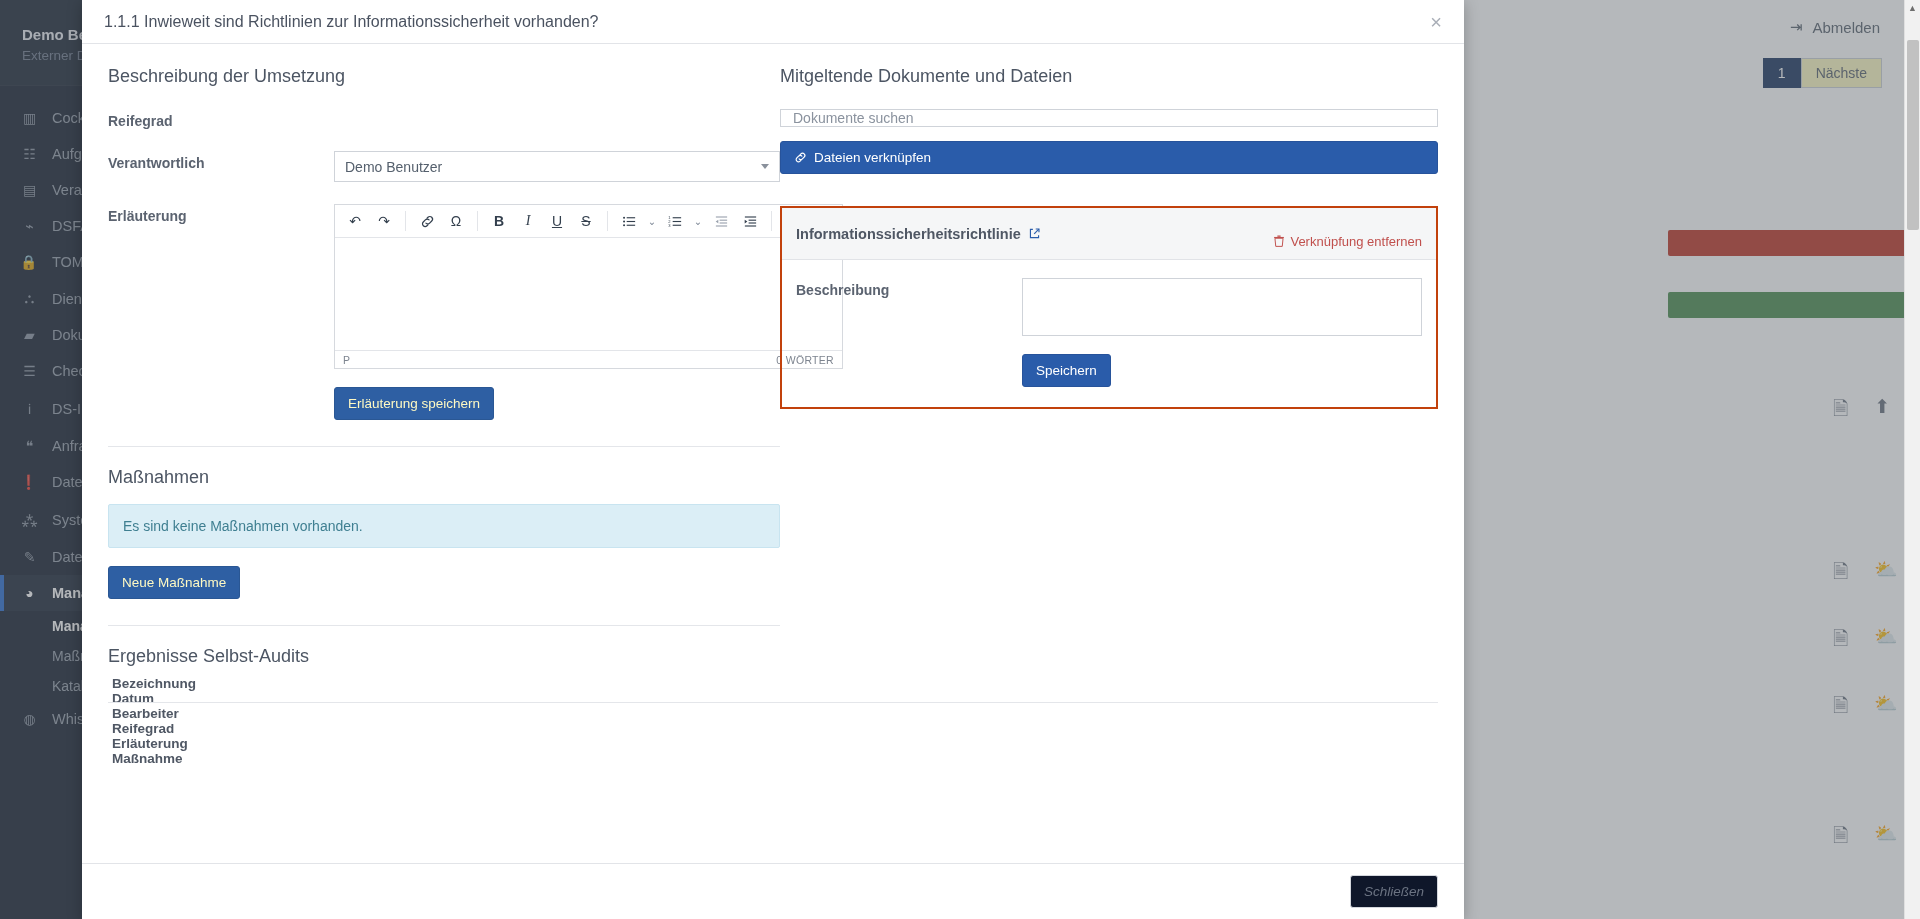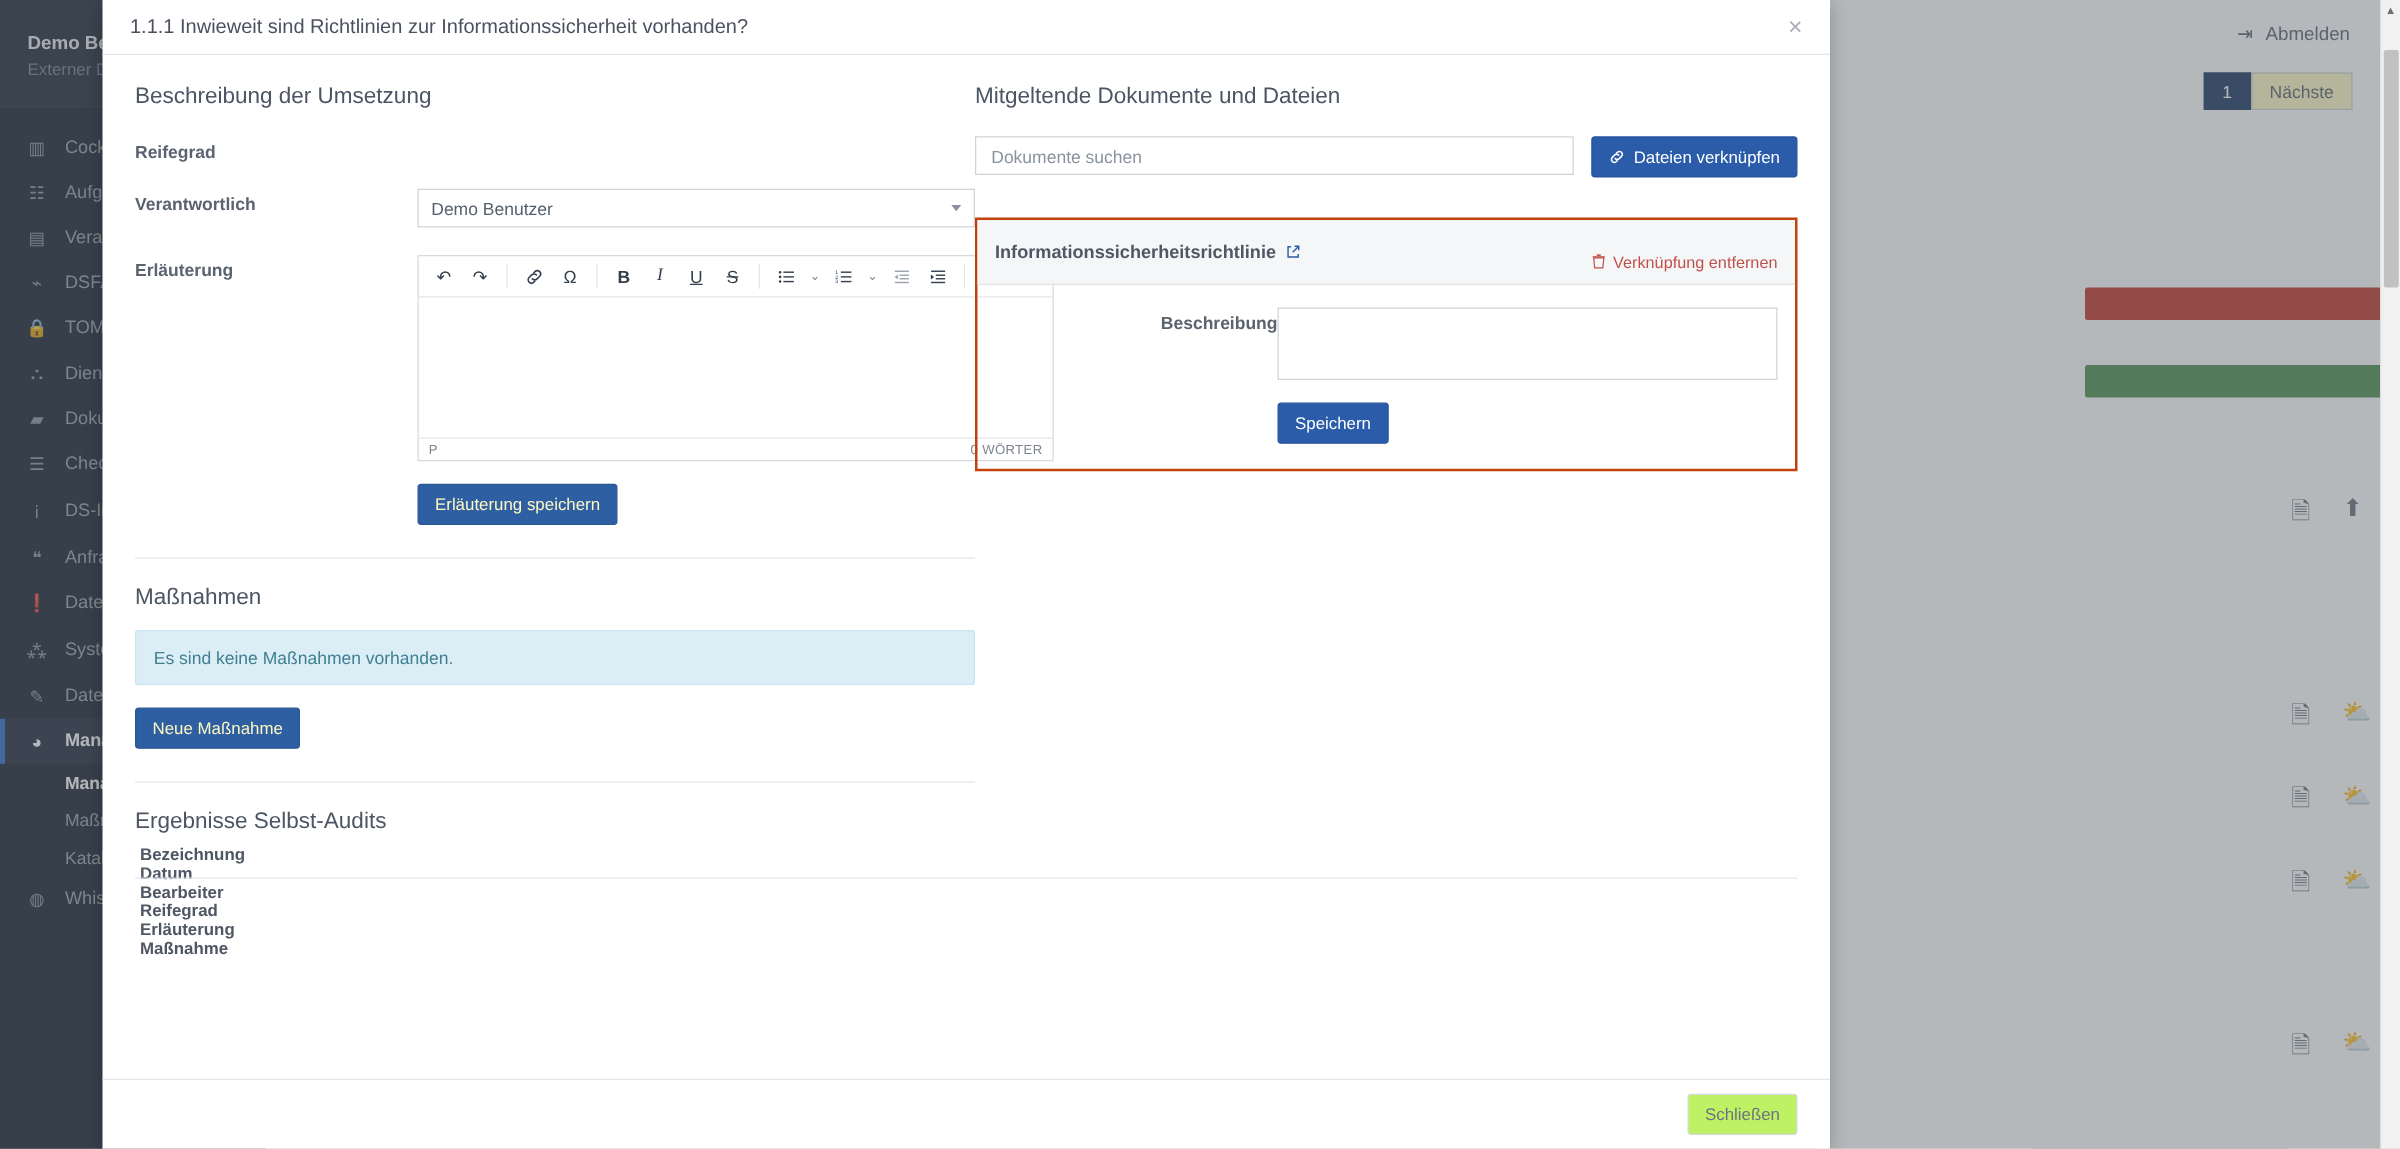--- a/index.html
+++ b/index.html
@@ -151,53 +151,53 @@
   }
   .ed-status .wc { letter-spacing: .3px; }
 
   .btn {
     display: inline-flex; align-items: center; gap: 7px;
     border: 1px solid transparent; font-size: 13.5px; cursor: pointer;
     padding: 8px 13px; border-radius: 3px; white-space: nowrap;
   }
   .btn-primary { background: #2e5fa3; border-color: #2a5794; color: #fef9c3; }
   .btn-primary-alt { background: #2a5caa; border-color: #27539b; color: #fff; }
-  .btn-light { background: #bef264; border-color: #d4d7dd; color: #6b7382; }
+  .btn-light { background: #0f172a; border-color: #d4d7dd; color: #6b7382; font-style: italic; }
 
   .mt-btn { margin-top: 18px; }
 
   .hr { border: none; border-top: 1px solid #e4e6ea; margin: 26px 0 20px 0; }
 
   .alert-info {
     background: #dbeef6; border: 1px solid #c8e4f0; color: #3f7f91;
     padding: 13px 14px; font-size: 14px; border-radius: 2px;
   }
 
   .tbl-head { display: flex; font-size: 13.5px; font-weight: bold; color: #4f5764; padding: 6px 4px 12px 4px; flex-direction: column; }
   .tbl-head > div { flex: 0 0 auto; }
   .thr { border-top: 1px solid #e4e6ea; }
 
   
-  .searchrow { display: flex; gap: 14px; }
+  .searchrow { display: flex; gap: 14px; flex-direction: column; }
   .search-input {
     flex: 1; height: 31px; border: 1px solid #cfd3d9; background: #fff;
     display: flex; align-items: center; padding: 0 12px; font-size: 14px; color: #8a929e;
   }
 
   .card { border: 2px solid #c2410c; margin-top: 32px; }
   .card-head {
     background: #f5f6f7; border-bottom: 1px solid #e1e3e7;
     display: flex; align-items: center; justify-content: space-between;
     padding: 10px 14px;
   }
   .card-head-title { font-size: 14.5px; font-weight: bold; color: #4f5764; display: flex; align-items: center; gap: 7px; }
   .ext-link { color: #2a5caa; font-size: 13px; }
   .card-unlink { color: #c0504d; font-size: 13px; display: flex; align-items: center; gap: 5px; cursor: pointer; margin-top: 16px; }
   .card-body { padding: 18px 14px 20px 14px; display: flex; }
-  .card-body .flabel2 { width: 226px; flex: 0 0 226px; font-size: 14px; font-weight: bold; color: #5b6370; padding-top: 4px; text-align: right; }
+  .card-body .flabel2 { width: 226px; flex: 0 0 226px; font-size: 14px; font-weight: bold; color: #5b6370; padding-top: 4px; }
   .card-body .fctl2 { flex: 1; }
   .ta {
     width: 100%; height: 58px; border: 1px solid #cfd3d9; background: #fff;
     position: relative;
   }
 
   .modal-footer {
     height: 56px; flex: 0 0 56px;
     border-top: 1px solid #e2e4e8;
     display: flex; align-items: center; justify-content: flex-end;

